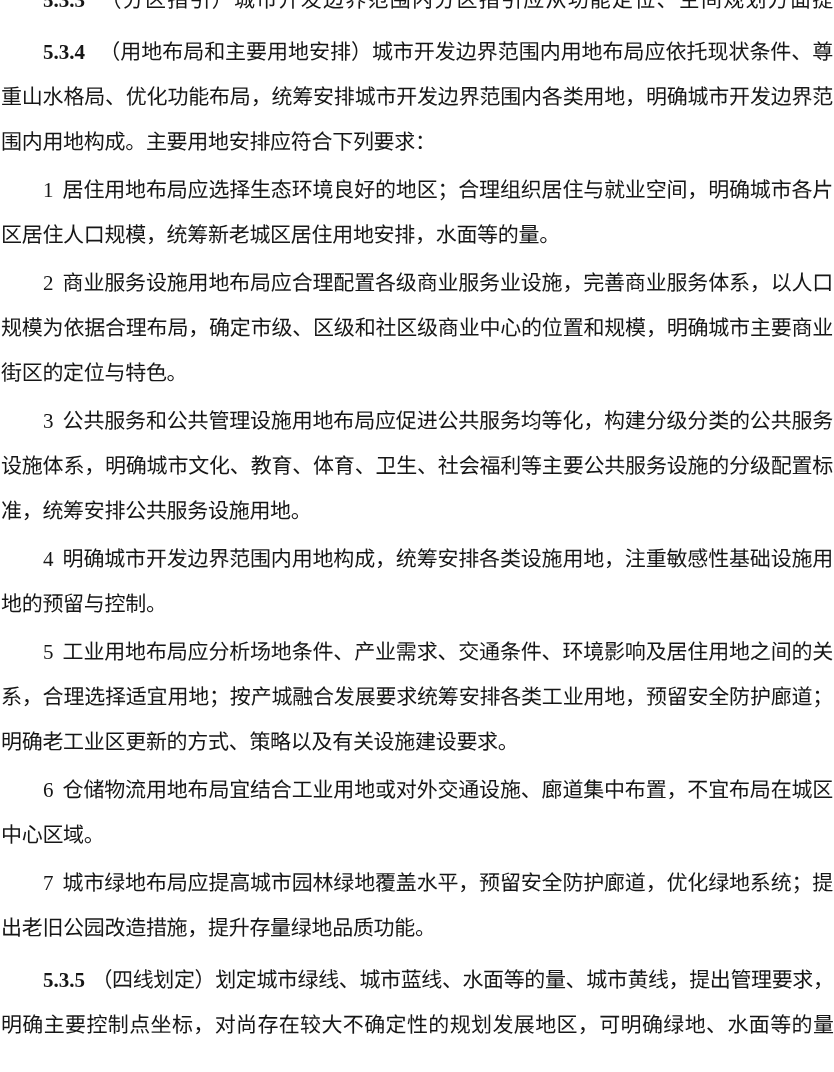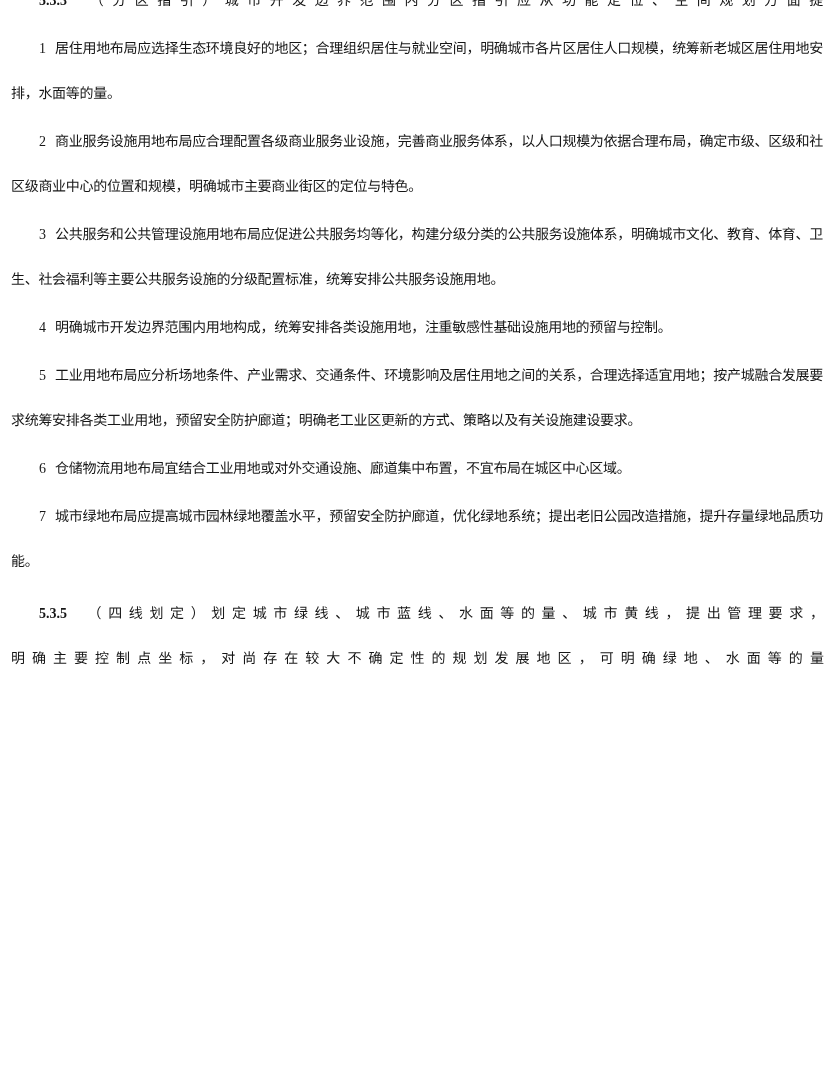--- a/index.html
+++ b/index.html
@@ -6,25 +6,25 @@
     margin: 0;
     padding: 0;
     background: #ffffff;
   }
   .page {
     position: relative;
     width: 834px;
     height: 1072px;
     overflow: hidden;
     box-sizing: border-box;
-    padding: 0 11px;
+    padding: 0 1px;
     background: #ffffff;
     color: #161616;
     font-family: "Liberation Serif", "DejaVu Serif", serif;
-    font-size: 14px;
+    font-size: 21px;
     letter-spacing: -0.3px;
     line-height: 45px;
   }
   .para {
     margin: 0;
     text-align: justify;
     text-indent: 2em;
   }
   .para.split {
     text-indent: 0;
@@ -54,32 +54,33 @@
     text-indent: 0;
     text-align: justify;
   }
   .cont-line.fill {
     text-align-last: justify;
   }
   .tight {
     letter-spacing: -0.9px;
   }
   .tight .num {
-    margin-right: 13px;
+    margin-right: 6px;
   }
 </style>
 </head>
 <body>
 
 <div class="page">
 
   <p class="para split clip-top">
     <span class="jline"><b class="num">5.3.3</b><span>（分区指引）城市开发边界范围内分区指引应从功能定位、空间规划方面提</span></span>
   </p>
 
+  <p class="para mt-sect"><b class="num">5.3.4</b><span>（用地布局和主要用地安排）城市开发边界范围内用地布局应依托现状条件、尊重山水格局、优化功能布局，统筹安排城市开发边界范围内各类用地，明确城市开发边界范围内用地构成。主要用地安排应符合下列要求：</span></p>
 
   <p class="para mt-item"><span class="item-num">1</span><span>居住用地布局应选择生态环境良好的地区；合理组织居住与就业空间，明确城市各片区居住人口规模，统筹新老城区居住用地安排，水面等的量。</span></p>
 
   <p class="para mt-item"><span class="item-num">2</span><span>商业服务设施用地布局应合理配置各级商业服务业设施，完善商业服务体系，以人口规模为依据合理布局，确定市级、区级和社区级商业中心的位置和规模，明确城市主要商业街区的定位与特色。</span></p>
 
   <p class="para mt-item"><span class="item-num">3</span><span>公共服务和公共管理设施用地布局应促进公共服务均等化，构建分级分类的公共服务设施体系，明确城市文化、教育、体育、卫生、社会福利等主要公共服务设施的分级配置标准，统筹安排公共服务设施用地。</span></p>
 
   <p class="para mt-item"><span class="item-num">4</span><span>明确城市开发边界范围内用地构成，统筹安排各类设施用地，注重敏感性基础设施用地的预留与控制。</span></p>
 
   <p class="para mt-item"><span class="item-num">5</span><span>工业用地布局应分析场地条件、产业需求、交通条件、环境影响及居住用地之间的关系，合理选择适宜用地；按产城融合发展要求统筹安排各类工业用地，预留安全防护廊道；明确老工业区更新的方式、策略以及有关设施建设要求。</span></p>

